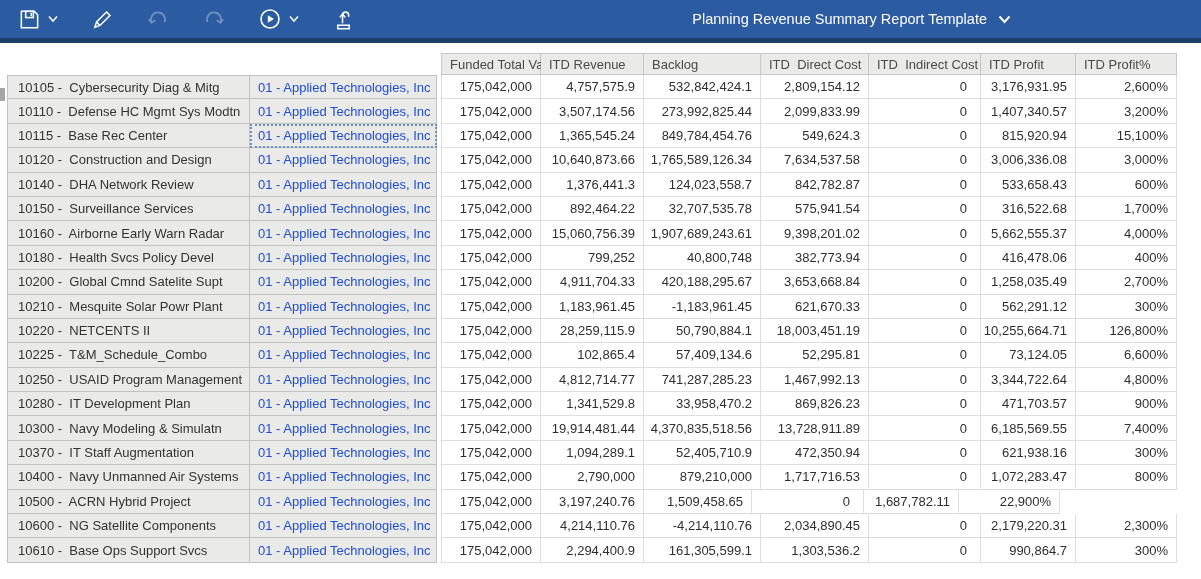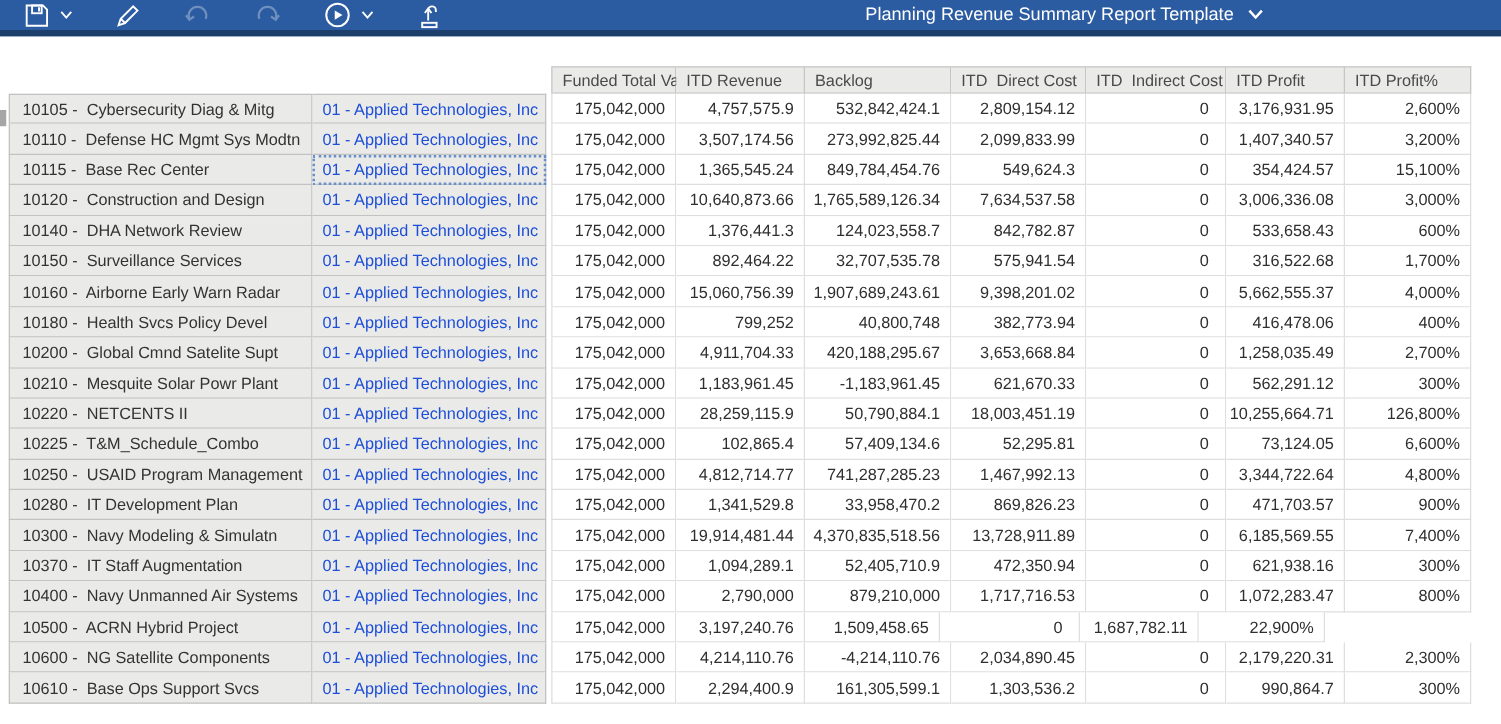--- a/index.html
+++ b/index.html
@@ -1,21 +1,21 @@
 <!DOCTYPE html>
 <html><head>
 <meta charset="utf-8">
 <style>
   * { box-sizing: border-box; margin: 0; padding: 0; }
   html,body { width:1201px; height:579px; overflow:hidden; background:#fff;
               font-family:"Liberation Sans", sans-serif; }
   .page { position:relative; width:1201px; height:579px; background:#fff; }
 
   
-  .toolbar { position:relative; height:29px; background:#2b5ba0; border-bottom:5px solid #1d3f6c;
+  .toolbar { position:relative; height:43px; background:#2b5ba0; border-bottom:5px solid #1d3f6c;
              display:flex; align-items:center; padding-left:16px; column-gap:30px; }
   .tb-group { display:flex; align-items:center; gap:5px; cursor:pointer; }
   .tb-icon { display:flex; align-items:center; justify-content:center; width:26px; height:26px; }
   .dim { opacity:.32; }
   .tb-title { position:absolute; right:190px; top:50%; transform:translateY(-50%);
               display:flex; align-items:center; gap:11px; color:#fff; font-size:14.5px; cursor:pointer; }
 
   
   .grid { position:absolute; left:0; top:48px; right:0; bottom:0; background:#fff; }
   .left-tick { position:absolute; left:0; top:40px; width:5px; height:13px; background:#a6a6a6; }
@@ -171,21 +171,21 @@
   <div class="row">
     <div class="gutter"></div>
     <div class="cell proj">10115 -  Base Rec Center</div>
     <div class="cell org selected">01 - Applied Technologies, Inc</div>
     <div class="gap"></div>
     <div class="cell val c0">175,042,000</div>
     <div class="cell val c1">1,365,545.24</div>
     <div class="cell val c2">849,784,454.76</div>
     <div class="cell val c3">549,624.3</div>
     <div class="cell val c4">0</div>
-    <div class="cell val c5">354,424.57</div>
+    <div class="cell val c5">815,920.94</div>
     <div class="cell val c6">15,100%</div>
   </div>
 
   <div class="row">
     <div class="gutter"></div>
     <div class="cell proj">10120 -  Construction and Design</div>
     <div class="cell org">01 - Applied Technologies, Inc</div>
     <div class="gap"></div>
     <div class="cell val c0">175,042,000</div>
     <div class="cell val c1">10,640,873.66</div>

